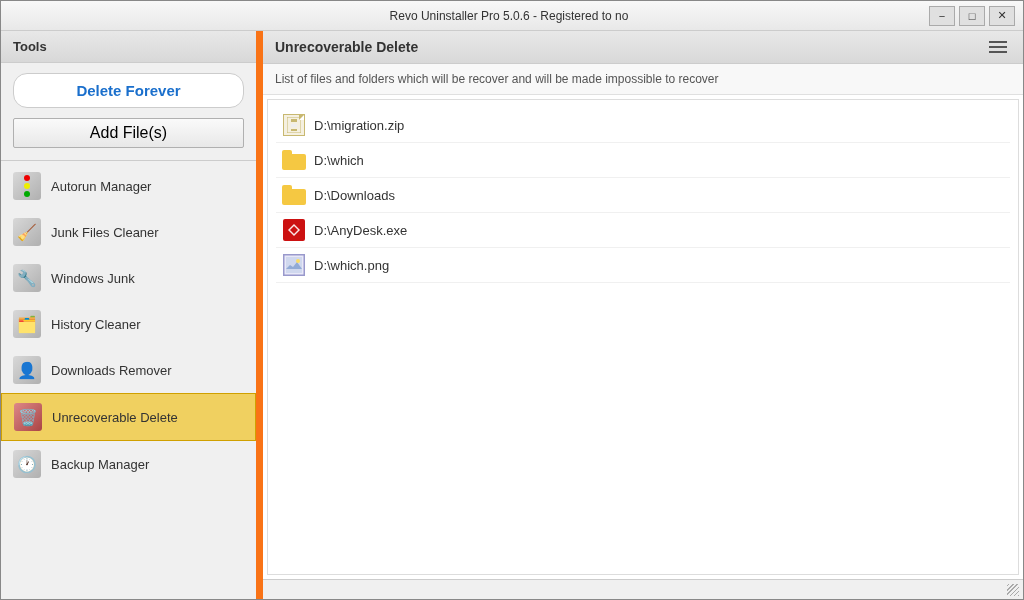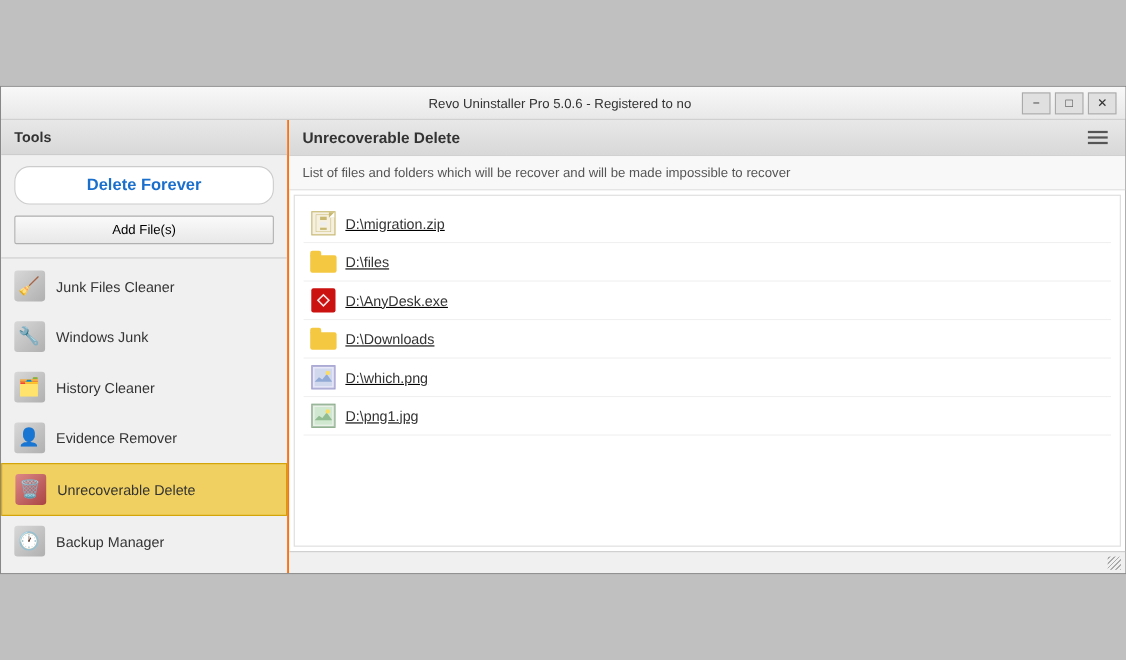--- a/index.html
+++ b/index.html
@@ -9,21 +9,21 @@
       background: #c0c0c0;
       display: flex;
       justify-content: center;
       align-items: center;
       width: 1024px;
       height: 600px;
       overflow: hidden;
     }
     .window {
       width: 1024px;
-      height: 444px;
+      height: 600px;
       background: #f0f0f0;
       border: 1px solid #888;
       display: flex;
       flex-direction: column;
     }
     .title-bar {
       background: linear-gradient(to bottom, #f8f8f8, #e8e8e8);
       height: 30px;
       display: flex;
       align-items: center;
@@ -56,21 +56,21 @@
     }
     .main-content {
       display: flex;
       flex: 1;
       overflow: hidden;
     }
     
     .sidebar {
       width: 262px;
       background: #f0f0f0;
-      border-right: 2px solid #f97316;
+      border-right: 7px solid #f97316;
       display: flex;
       flex-direction: column;
     }
     .sidebar-header {
       background: linear-gradient(to bottom, #e8e8e8, #d8d8d8);
       padding: 8px 12px;
       font-weight: bold;
       font-size: 13px;
       color: #333;
       border-bottom: 1px solid #ccc;
@@ -91,21 +91,21 @@
       display: flex;
       gap: 6px;
       padding: 0 12px 10px;
     }
     .file-btn {
       flex: 1;
       padding: 5px;
       background: linear-gradient(to bottom, #fafafa, #e8e8e8);
       border: 1px solid #b0b0b0;
       cursor: pointer;
-      font-size: 12px;
+      font-size: 16px;
       text-align: center;
       border-radius: 2px;
     }
     .sidebar-divider {
       height: 1px;
       background: #ccc;
       margin: 2px 0;
     }
     .sidebar-item {
       display: flex;
@@ -188,21 +188,20 @@
       border: 1px solid #ddd;
       margin: 4px;
     }
     .file-item {
       display: flex;
       align-items: center;
       padding: 5px 6px;
       gap: 8px;
       border-bottom: 1px solid #f0f0f0;
       cursor: pointer;
-      text-decoration: underline;
     }
     .file-icon {
       width: 24px;
       height: 24px;
       display: flex;
       align-items: center;
       justify-content: center;
       flex-shrink: 0;
     }
     .file-name {
@@ -303,20 +302,32 @@
       <div class="sidebar-header">Tools</div>
 
       <div class="delete-forever-btn">Delete Forever</div>
 
       <div class="file-buttons">
         <button class="file-btn">Add File(s)</button>
       </div>
 
       <div class="sidebar-divider"></div>
 
+      <div class="sidebar-item">
+        <div class="sidebar-item-icon">
+          <div class="icon-bg-gray">
+            <div style="display:flex;flex-direction:column;gap:2px;align-items:center;">
+              <div style="width:6px;height:6px;border-radius:50%;background:#e00;"></div>
+              <div style="width:6px;height:6px;border-radius:50%;background:#ee0;"></div>
+              <div style="width:6px;height:6px;border-radius:50%;background:#0a0;"></div>
+            </div>
+          </div>
+        </div>
+        <span class="sidebar-item-label">Autorun Manager</span>
+      </div>
 
       <div class="sidebar-item">
         <div class="sidebar-item-icon">
           <div class="icon-bg-gray">🧹</div>
         </div>
         <span class="sidebar-item-label">Junk Files Cleaner</span>
       </div>
 
       <div class="sidebar-item">
         <div class="sidebar-item-icon">
@@ -329,21 +340,21 @@
         <div class="sidebar-item-icon">
           <div class="icon-bg-gray">🗂️</div>
         </div>
         <span class="sidebar-item-label">History Cleaner</span>
       </div>
 
       <div class="sidebar-item">
         <div class="sidebar-item-icon">
           <div class="icon-bg-gray">👤</div>
         </div>
-        <span class="sidebar-item-label">Evidence Remover</span>
+        <span class="sidebar-item-label">Downloads Remover</span>
       </div>
 
       <div class="sidebar-item active">
         <div class="sidebar-item-icon">
           <div style="width:28px;height:28px;background:linear-gradient(135deg,#d88,#a44);border-radius:3px;display:flex;align-items:center;justify-content:center;font-size:16px;">🗑️</div>
         </div>
         <span class="sidebar-item-label">Unrecoverable Delete</span>
       </div>
 
       <div class="sidebar-item">
@@ -383,72 +394,59 @@
           <span class="file-name">D:\migration.zip</span>
         </div>
 
         <div class="file-item">
           <div class="file-icon">
             <div style="position:relative;width:24px;height:20px;">
               <div style="position:absolute;top:4px;left:0;width:24px;height:16px;background:#f5c842;border-radius:0 2px 2px 2px;"></div>
               <div style="position:absolute;top:0;left:0;width:10px;height:5px;background:#f5c842;border-radius:2px 2px 0 0;"></div>
             </div>
           </div>
-          <span class="file-name">D:\files</span>
+          <span class="file-name">D:\which</span>
+        </div>
+
+        <div class="file-item">
+          <div class="file-icon">
+            <div style="position:relative;width:24px;height:20px;">
+              <div style="position:absolute;top:4px;left:0;width:24px;height:16px;background:#f5c842;border-radius:0 2px 2px 2px;"></div>
+              <div style="position:absolute;top:0;left:0;width:10px;height:5px;background:#f5c842;border-radius:2px 2px 0 0;"></div>
+            </div>
+          </div>
+          <span class="file-name">D:\Downloads</span>
         </div>
 
         <div class="file-item">
           <div class="file-icon">
             <div class="exe-icon">
               <svg viewBox="0 0 14 14" xmlns="http://www.w3.org/2000/svg">
                 <polygon points="7,1 13,7 7,13 1,7" fill="white" opacity="0.9"></polygon>
                 <polygon points="7,3 11,7 7,11 3,7" fill="#cc1111"></polygon>
               </svg>
             </div>
           </div>
           <span class="file-name">D:\AnyDesk.exe</span>
-        </div>
-
-        <div class="file-item">
-          <div class="file-icon">
-            <div style="position:relative;width:24px;height:20px;">
-              <div style="position:absolute;top:4px;left:0;width:24px;height:16px;background:#f5c842;border-radius:0 2px 2px 2px;"></div>
-              <div style="position:absolute;top:0;left:0;width:10px;height:5px;background:#f5c842;border-radius:2px 2px 0 0;"></div>
-            </div>
-          </div>
-          <span class="file-name">D:\Downloads</span>
         </div>
 
         <div class="file-item">
           <div class="file-icon">
             <div class="png-icon">
               <svg width="20" height="20" viewBox="0 0 20 20">
                 <rect width="20" height="20" fill="#e8e8f8" stroke="#9999cc"></rect>
                 <rect x="2" y="2" width="16" height="16" fill="#d0d8ee"></rect>
                 <path d="M2 14 L6 10 L9 12 L13 7 L18 14Z" fill="#7799cc" opacity="0.7"></path>
                 <circle cx="14" cy="6" r="2" fill="#ffdd55" opacity="0.9"></circle>
               </svg>
             </div>
           </div>
           <span class="file-name">D:\which.png</span>
         </div>
 
-        <div class="file-item">
-          <div class="file-icon">
-            <div class="jpg-icon">
-              <svg width="20" height="20" viewBox="0 0 20 20">
-                <rect width="20" height="20" fill="#e8f0e8" stroke="#88aa88"></rect>
-                <rect x="2" y="2" width="16" height="16" fill="#d0e8d0"></rect>
-                <path d="M2 14 L6 10 L9 12 L13 7 L18 14Z" fill="#77aa77" opacity="0.7"></path>
-                <circle cx="14" cy="6" r="2" fill="#ffdd55" opacity="0.9"></circle>
-              </svg>
-            </div>
-          </div>
-          <span class="file-name">D:\png1.jpg</span>
-        </div>
 
       </div>
 
       <div class="status-bar">
         <div class="status-grip"></div>
       </div>
     </div>
   </div>
 </div>
 

